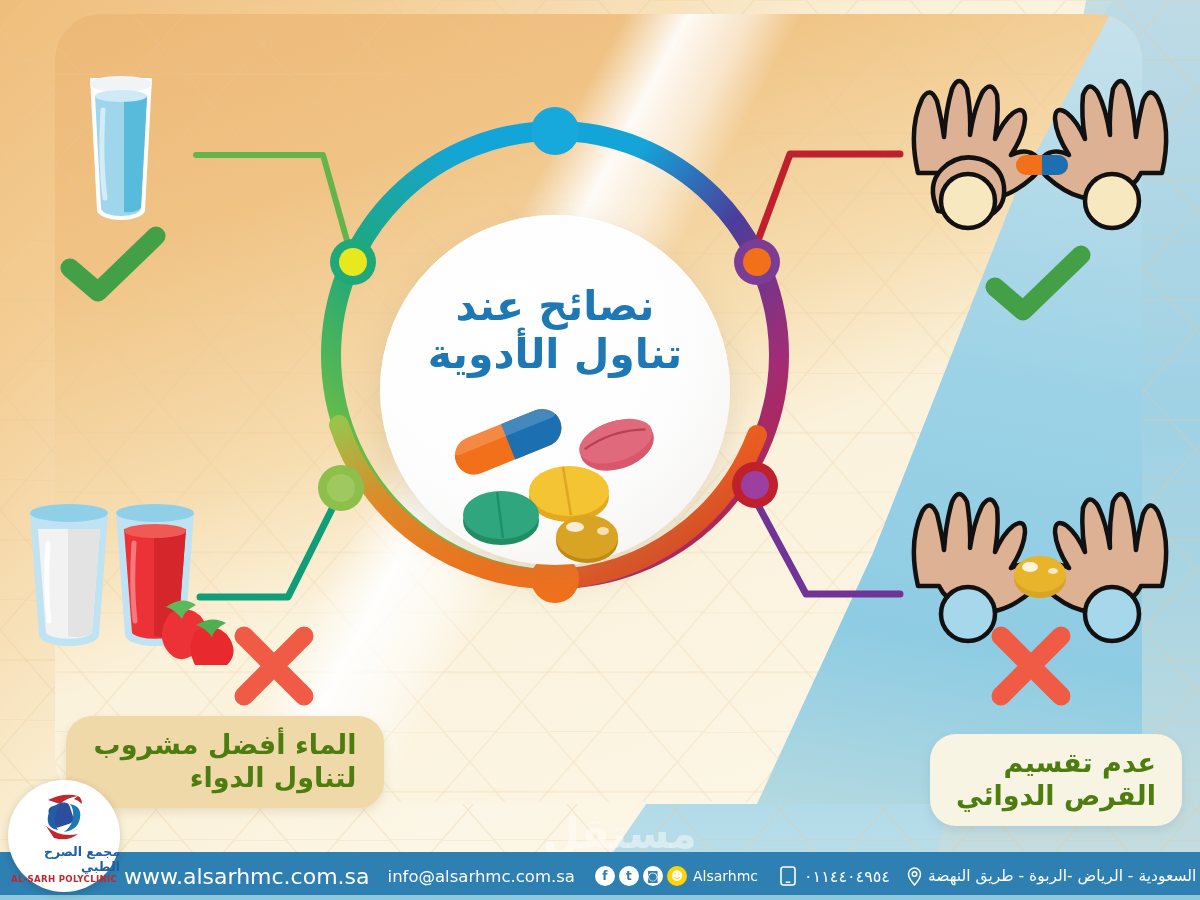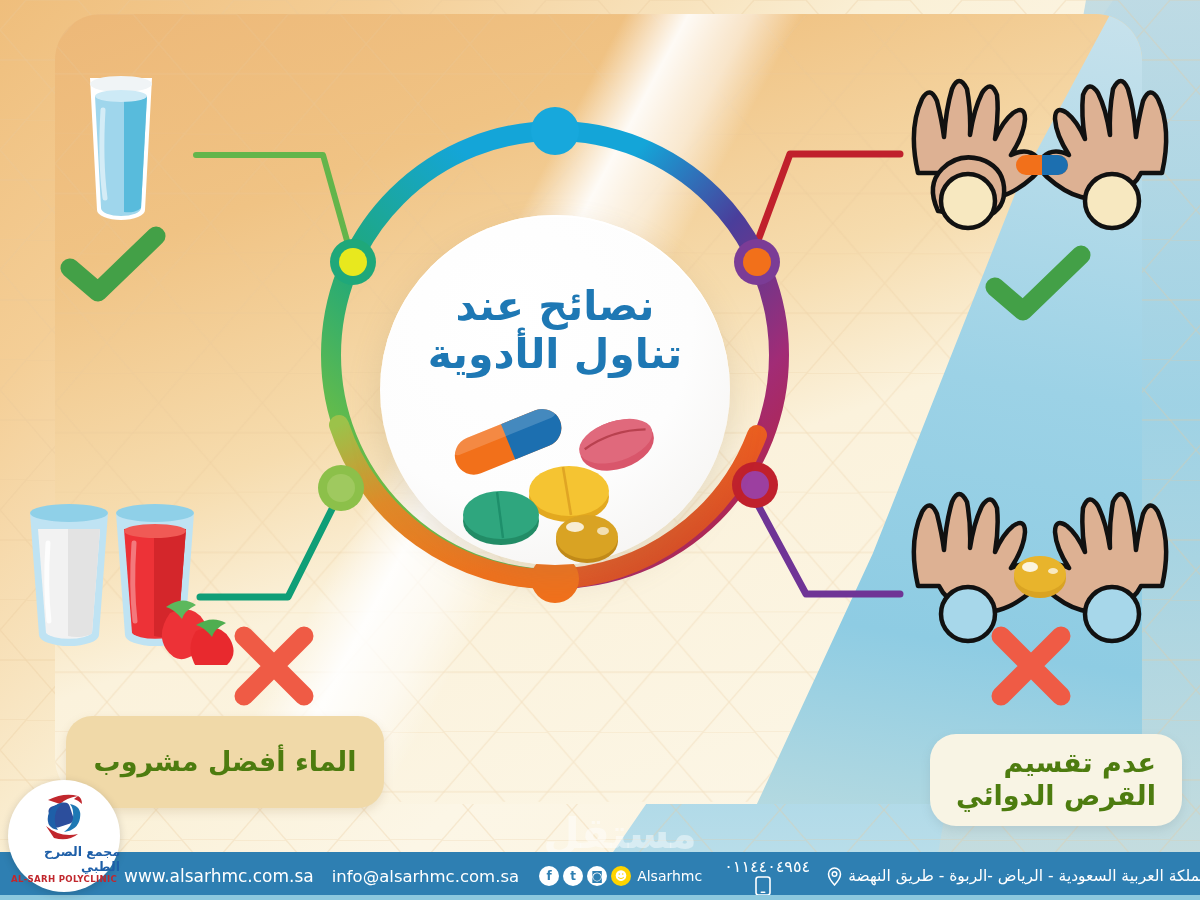--- a/index.html
+++ b/index.html
@@ -78,25 +78,25 @@
   }
 
   
   #footer{
     position:absolute;left:0;bottom:0;width:1200px;height:48px;
     background:#2E7FB2;display:flex;align-items:center;
     color:#ffffff;font-size:15px;
   }
   #footer-strip-bottom{position:absolute;left:0;bottom:0;width:1200px;height:5px;background:#8CC8DE;}
   .f-item{display:flex;align-items:center;white-space:nowrap;}
-  #footer .web{margin-left:124px;font-size:17px;}
+  #footer .web{margin-left:124px;font-size:22px;}
   #footer .mail{margin-left:18px;font-size:16.5px;}
   #footer .social{margin-left:20px;display:flex;align-items:center;gap:4px;}
   #footer .handle{margin-left:6px;font-size:14px;}
-  #footer .phone{margin-left:22px;font-size:16px;direction:rtl;flex-direction:column;}
+  #footer .phone{margin-left:22px;font-size:16px;direction:rtl;}
   #footer .addr{margin-left:16px;font-size:15.5px;direction:rtl;}
   .soc-ic{width:20px;height:20px;border-radius:50%;display:inline-flex;align-items:center;justify-content:center;font-size:12px;font-weight:bold;color:#2E7FB2;background:#fff;}
 
   
   #logo{
     position:absolute;left:8px;bottom:8px;width:112px;height:112px;border-radius:50%;
     background:#ffffff;box-shadow:0 2px 8px rgba(0,0,0,.16);
     display:flex;flex-direction:column;align-items:center;justify-content:flex-end;padding-bottom:8px;box-sizing:border-box;
   }
   #logo .ar{color:#1E5FA8;font-size:12.5px;font-weight:bold;direction:rtl;margin-top:2px;}
@@ -303,20 +303,21 @@
       <ellipse cx="163" cy="103" rx="5" ry="3" fill="#ffffff" opacity=".7"></ellipse>
     </g>
   </svg>
   <svg class="mark" style="left:985px;top:622px;" width="92" height="88" viewBox="0 0 92 88">
     <path d="M16 14 L76 74 M76 14 L16 74" stroke="#EF5B45" stroke-width="19" stroke-linecap="round"></path>
   </svg>
 
   <div class="caption" id="caption-left">
     <div>
       <div>الماء أفضل مشروب</div>
+      <div>لتناول الدواء</div>
     </div>
   </div>
   <div class="caption" id="caption-right">
     <div>
       <div>عدم تقسيم</div>
       <div>القرص الدوائي</div>
     </div>
   </div>
 
   <div id="watermark">مستقل</div>

